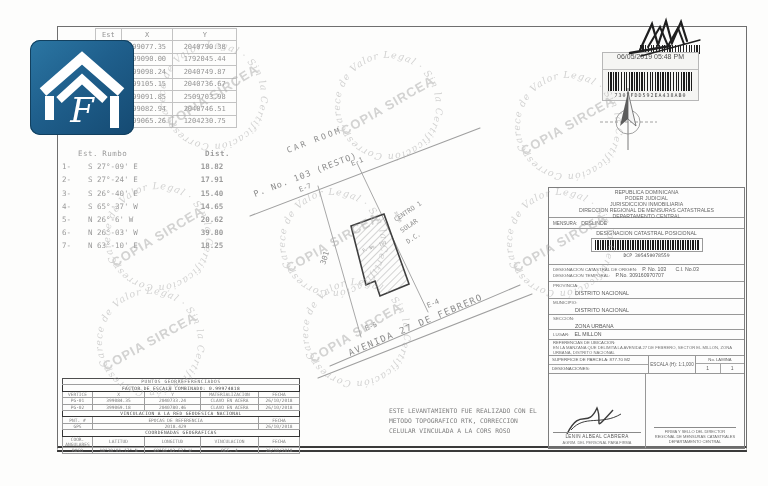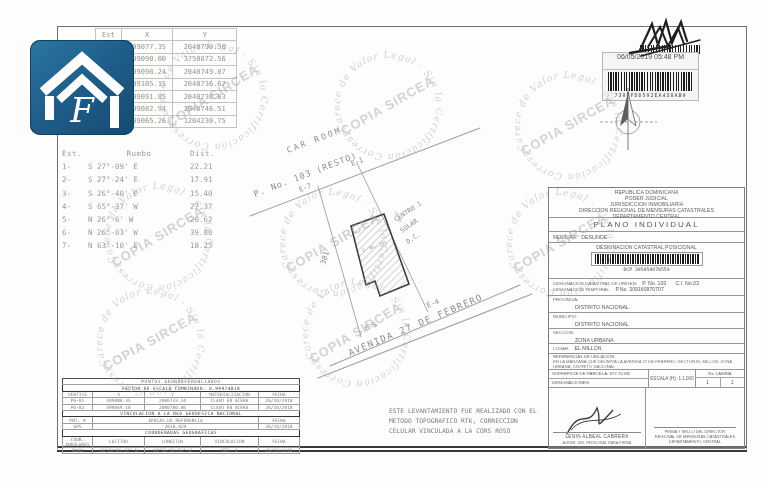--- a/index.html
+++ b/index.html
@@ -20,22 +20,22 @@
   .logo{position:absolute;left:30px;top:40px;width:104px;height:95px;border-radius:10px;
         background:linear-gradient(140deg,#2b76a3 0%,#1f5f8c 45%,#154a72 100%);z-index:40;
         box-shadow:0 0 0 1px #12405f inset;}
 
   
   .bearings{position:absolute;left:62px;top:147px;width:176px;z-index:5;
             font:7.5px "DejaVu Sans Mono",monospace;color:#9b9b9b;}
   .brow{display:flex;height:13.2px;line-height:13.2px;}
   .brow .b1{width:26px;}
   .brow .b2{width:102px;}
-  .brow .b3{width:44px;text-align:left;}
-  .bhead{letter-spacing:.5px;}
+  .brow .b3{width:44px;text-align:center;font-weight:bold;}
+  .bhead{letter-spacing:.5px;margin-left:16px;}
 
   
   .minibar{position:absolute;left:640px;top:45px;width:62px;height:9px;z-index:6;
       background:repeating-linear-gradient(90deg,#222 0 1px,transparent 1px 2.4px,#222 2.4px 3.6px,transparent 3.6px 5.4px);}
   .sticker{position:absolute;left:602px;top:52px;width:97px;height:49px;background:#f5f5f3;
       border:1px solid #b7b7b7;z-index:6;}
   .sticker .date{display:block;height:17px;line-height:17px;text-align:center;
       font:7px "Liberation Sans",sans-serif;color:#4e4e4e;border-bottom:1px solid #bdbdbd;}
   .sticker .bars{height:19px;margin:2px 5px 0 5px;
       background:repeating-linear-gradient(90deg,#1b1b1b 0 1px,transparent 1px 2.2px,#1b1b1b 2.2px 3.8px,transparent 3.8px 5.2px);}
@@ -113,75 +113,75 @@
       <th class="cy">Y</th>
     </tr>
     <tr>
           <td>1</td>
           <td>399077.35</td>
           <td>2040790.38</td>
         </tr>
     <tr>
           <td>2</td>
           <td>399090.00</td>
-          <td>3750872.56</td>
+          <td>1792045.44</td>
         </tr>
     <tr>
           <td>3</td>
           <td>399098.24</td>
           <td>2040749.87</td>
         </tr>
     <tr>
           <td>4</td>
           <td>399105.15</td>
           <td>2040736.67</td>
         </tr>
     <tr>
           <td>5</td>
           <td>399091.85</td>
-          <td>2040730.03</td>
+          <td>2509703.98</td>
         </tr>
     <tr>
           <td>6</td>
           <td>399082.94</td>
           <td>2040746.51</td>
         </tr>
     <tr>
           <td>7</td>
           <td>399065.26</td>
           <td>1204230.75</td>
         </tr>
   </tbody>
     </table>
 
   <div class="bearings">
     <div class="brow bhead">
       <span class="b1">Est.</span>
-      <span class="b2" style="text-align:center">Rumbo</span>
+      <span class="b2" style="text-align:left">Rumbo</span>
       <span class="b3">Dist.</span>
     </div>
     <div class="brow">
         <span class="b1">1-</span>
         <span class="b2">S 27°-09'  E</span>
-        <span class="b3">22.21</span>
+        <span class="b3">18.82</span>
       </div>
     <div class="brow">
         <span class="b1">2-</span>
         <span class="b2">S 27°-24'  E</span>
         <span class="b3">17.91</span>
       </div>
     <div class="brow">
         <span class="b1">3-</span>
         <span class="b2">S 26°-40'  E</span>
         <span class="b3">15.40</span>
       </div>
     <div class="brow">
         <span class="b1">4-</span>
         <span class="b2">S 65°-37'  W</span>
-        <span class="b3">27.37</span>
+        <span class="b3">14.65</span>
       </div>
     <div class="brow">
         <span class="b1">5-</span>
         <span class="b2">N 26°-6'  W</span>
         <span class="b3">20.62</span>
       </div>
     <div class="brow">
         <span class="b1">6-</span>
         <span class="b2">N 26°-03'  W</span>
         <span class="b3">39.80</span>
@@ -211,21 +211,20 @@
   </div>
 
   <div class="tblock">
     <div class="tb-row tb-head">
       <div>REPUBLICA DOMINICANA</div>
       <div>PODER JUDICIAL</div>
       <div>JURISDICCION INMOBILIARIA</div>
       <div>DIRECCION REGIONAL DE MENSURAS CATASTRALES</div>
       <div>DEPARTAMENTO CENTRAL</div>
     </div>
-    <div class="tb-row tb-plano">PLANO INDIVIDUAL</div>
     <div class="tb-row tb-mensura">
       <span class="lab">MENSURA:</span><b>DESLINDE</b>
     </div>
     <div class="tb-row tb-dcp">
       <span>DESIGNACION CATASTRAL POSICIONAL</span>
       <div class="dcp-bars"></div>
       <span class="dcp-code">DCP 305450078559</span>
     </div>
     <div class="tb-row tb-field h17">
       <span class="lab">DESIGNACION CATASTRAL DE ORIGEN:</span>

